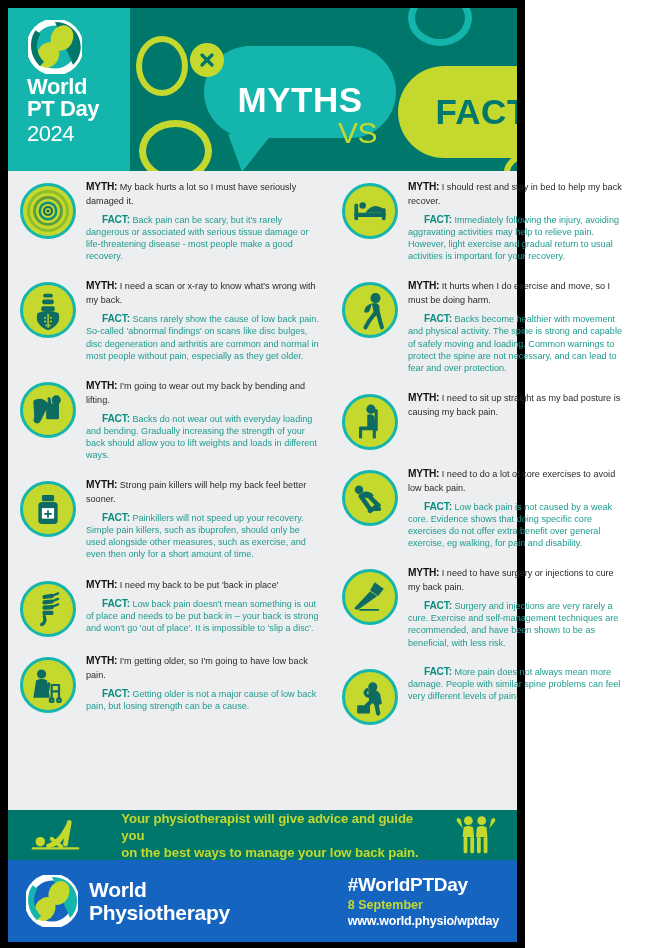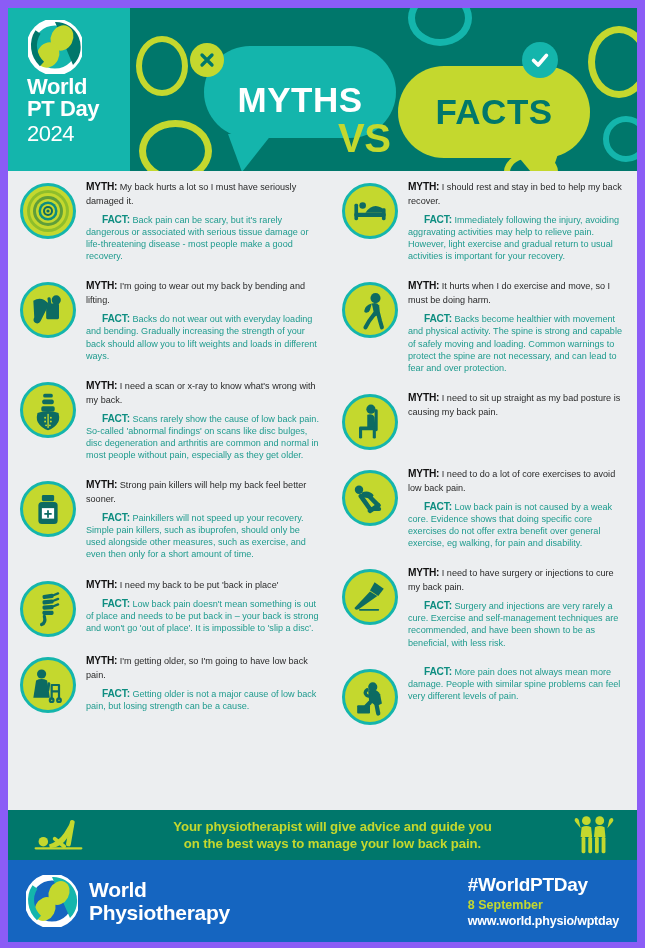--- a/index.html
+++ b/index.html
@@ -4,22 +4,22 @@
 <style>
   * { box-sizing: border-box; margin: 0; padding: 0; }
   html, body {
     width: 645px; height: 948px;
     background: #ffffff;
     font-family: "Liberation Sans", sans-serif;
     overflow: hidden;
   }
   #poster {
     position: relative;
-    width: 645px; height: 948px;
-    background: #8b5cf6;
+    width: 525px; height: 948px;
+    background: #000000;
     padding: 8px 8px 8px 8px;
   }
 
   
   .header {
     position: relative;
     height: 163px;
     background: #00776b;
     overflow: hidden;
   }
@@ -97,21 +97,21 @@
     display:flex; align-items:center; justify-content:center;
   }
   .badge-check {
     position: absolute; left: 514px; top: 34px;
     width: 36px; height: 36px; border-radius: 50%;
     background: #14b5ac; z-index: 7;
     display:flex; align-items:center; justify-content:center;
   }
   .vs-label {
     position: absolute; left: 330px; top: 108px;
-    color: #c4d82e; font-size: 40px; font-weight: bold;
+    color: #c4d82e; font-size: 30px; font-weight: normal;
     z-index: 7; letter-spacing: -0.5px;
   }
 
   
   .content {
     position: relative;
     background: #eceef0;
     padding: 4px 0 4px 0;
     height: 639px;
   }
@@ -150,21 +150,21 @@
   
   .cta {
     position: relative;
     height: 50px;
     background: #00776b;
     display: flex; align-items: center;
   }
   .cta-icon-l { width: 120px; display:flex; justify-content:center; align-items:center; }
   .cta-text {
     flex: 1 1 auto;
-    text-align: center;
+    text-align: left;
     color: #c4d82e;
     font-size: 13.2px; font-weight: bold; line-height: 17px;
     letter-spacing: -0.1px;
     padding-right: 14px;
   }
   .cta-icon-r { width: 86px; display:flex; justify-content:center; align-items:center; }
 
   .brandbar {
     position: relative;
     height: 82px;
@@ -263,39 +263,20 @@
         </div>
         <div class="txt">
           <div class="myth-line"><b>MYTH:</b> <span>My back hurts a lot so I must have seriously damaged it.</span></div>
           <div class="fact-line"><b>FACT:</b> <span>Back pain can be scary, but it's rarely dangerous or associated with serious tissue damage or life-threatening disease - most people make a good recovery.</span></div>
         </div>
       </div>
 
       <div class="card">
         <div class="icon-wrap">
           <div class="icon-circle">
-            <svg viewBox="0 0 48 48" width="44" height="44">
-              <g fill="#0d6b62">
-                <circle cx="33" cy="13" r="5"></circle>
-                <path d="M8 14 q6 -4 12 -1 l4 3 q2 2 0 4 l-8 16 q-2 4 -6 2 q-3 -2 -1 -6 Z"></path>
-                <rect x="22" y="17" width="14" height="17" rx="1.5"></rect>
-                <rect x="24" y="10" width="3.5" height="12" rx="1.7" transform="rotate(-8 25.7 16)"></rect>
-              </g>
-            </svg>
-          </div>
-        </div>
-        <div class="txt">
-          <div class="myth-line"><b>MYTH:</b> <span>I'm going to wear out my back by bending and lifting.</span></div>
-          <div class="fact-line"><b>FACT:</b> <span>Backs do not wear out with everyday loading and bending. Gradually increasing the strength of your back should allow you to lift weights and loads in different ways.</span></div>
-        </div>
-      </div>
-
-      <div class="card">
-        <div class="icon-wrap">
-          <div class="icon-circle">
             <svg viewBox="0 0 48 48" width="46" height="46">
               <g fill="#0d6b62">
                 <rect x="19" y="7" width="10" height="4" rx="1.6"></rect>
                 <rect x="18" y="13" width="12" height="5" rx="1.8"></rect>
                 <rect x="17" y="20" width="14" height="5.5" rx="1.8"></rect>
                 <path d="M13 27 q11 -4 22 0 q2 8 -2 12 q-3 4 -9 6 q-6 -2 -9 -6 q-4 -4 -2 -12 Z"></path>
               </g>
               <g fill="#c4d82e">
                 <circle cx="21" cy="32" r="1"></circle>
                   <circle cx="27" cy="32" r="1"></circle>
@@ -304,20 +285,39 @@
                 <circle cx="22" cy="40" r="1"></circle>
                   <circle cx="26" cy="40" r="1"></circle>
                 <rect x="23.4" y="28" width="1.4" height="15" rx="0.7"></rect>
               </g>
             </svg>
           </div>
         </div>
         <div class="txt">
           <div class="myth-line"><b>MYTH:</b> <span>I need a scan or x-ray to know what's wrong with my back.</span></div>
           <div class="fact-line"><b>FACT:</b> <span>Scans rarely show the cause of low back pain. So-called 'abnormal findings' on scans like disc bulges, disc degeneration and arthritis are common and normal in most people without pain, especially as they get older.</span></div>
+        </div>
+      </div>
+
+      <div class="card">
+        <div class="icon-wrap">
+          <div class="icon-circle">
+            <svg viewBox="0 0 48 48" width="44" height="44">
+              <g fill="#0d6b62">
+                <circle cx="33" cy="13" r="5"></circle>
+                <path d="M8 14 q6 -4 12 -1 l4 3 q2 2 0 4 l-8 16 q-2 4 -6 2 q-3 -2 -1 -6 Z"></path>
+                <rect x="22" y="17" width="14" height="17" rx="1.5"></rect>
+                <rect x="24" y="10" width="3.5" height="12" rx="1.7" transform="rotate(-8 25.7 16)"></rect>
+              </g>
+            </svg>
+          </div>
+        </div>
+        <div class="txt">
+          <div class="myth-line"><b>MYTH:</b> <span>I'm going to wear out my back by bending and lifting.</span></div>
+          <div class="fact-line"><b>FACT:</b> <span>Backs do not wear out with everyday loading and bending. Gradually increasing the strength of your back should allow you to lift weights and loads in different ways.</span></div>
         </div>
       </div>
 
       <div class="card">
         <div class="icon-wrap">
           <div class="icon-circle">
             <svg viewBox="0 0 48 48" width="42" height="42">
               <g fill="#0d6b62">
                 <rect x="17" y="8" width="14" height="7" rx="1.6"></rect>
                 <rect x="13" y="16" width="22" height="25" rx="4"></rect>

